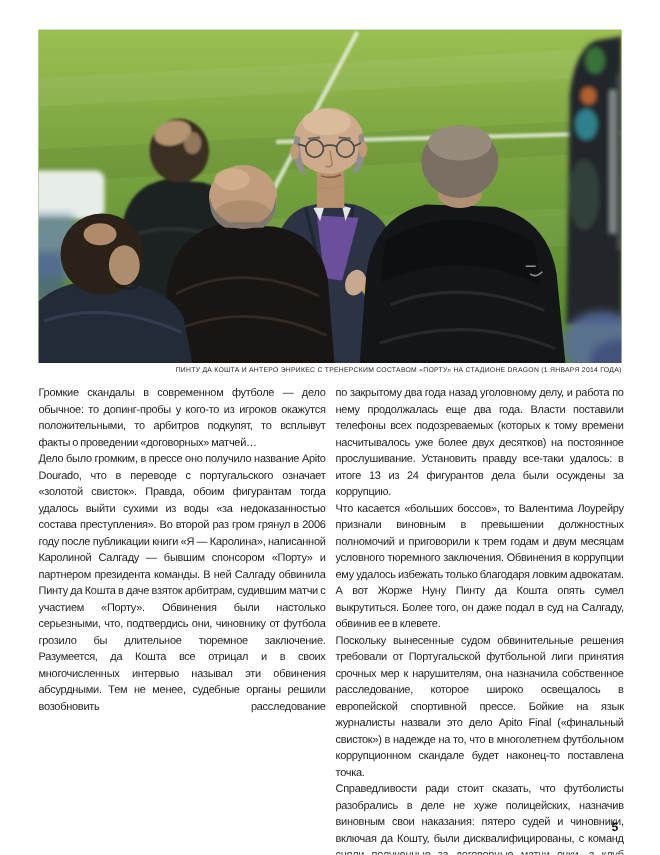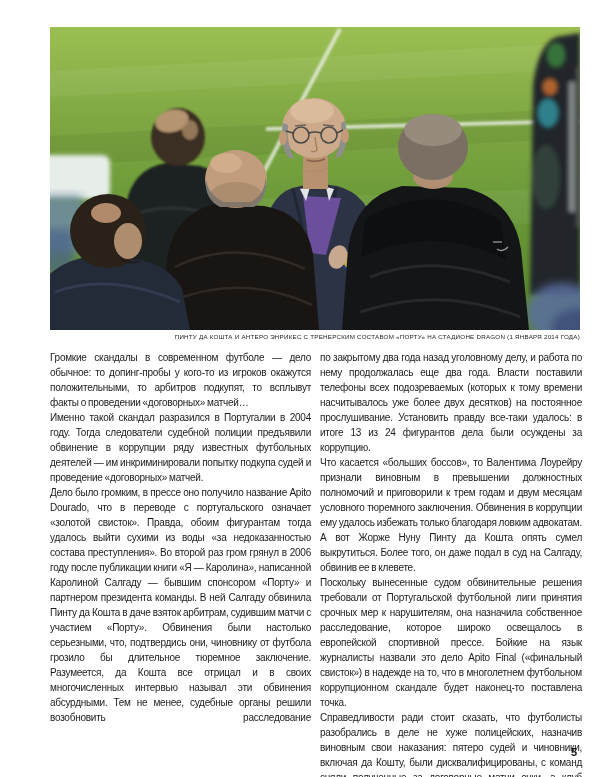--- a/index.html
+++ b/index.html
@@ -1,18 +1,18 @@
 <!DOCTYPE html>
 <html lang="ru"><head>
 <meta charset="utf-8">
 <style>
   html,body{margin:0;padding:0;background:#ffffff;}
   .sheet{
     position:relative;width:584px;height:777px;background:#ffffff;overflow:hidden;
-    font-family:"Liberation Sans","DejaVu Sans",sans-serif;color:#1b1b1b;margin-left:15px;
+    font-family:"Liberation Sans","DejaVu Sans",sans-serif;color:#1b1b1b;
   }
   .photo-wrap{position:absolute;left:35px;top:27px;width:530px;height:303px;overflow:hidden;background:#6f9c38;}
   .photo-wrap svg{display:block;width:530px;height:303px;}
   .caption{
     position:absolute;left:35px;top:333px;width:530px;text-align:right;
     font-size:6.2px;line-height:8px;letter-spacing:.25px;color:#1c1c1c;
     text-transform:uppercase;white-space:nowrap;
   }
   .col{position:absolute;top:350px;width:261px;}
   .col-left{left:35px;}
@@ -153,21 +153,20 @@
         <path d="M70,232 Q80,238 90,234" stroke="#1c150e" stroke-width="2" fill="none" opacity="0.6"></path>
       </g>
     </svg>
   </div>
 
   <div class="caption">ПИНТУ ДА КОШТА И АНТЕРО ЭНРИКЕС С ТРЕНЕРСКИМ СОСТАВОМ «ПОРТУ» НА СТАДИОНЕ DRAGON (1 ЯНВАРЯ 2014 ГОДА)</div>
 
   <main>
     <div class="col col-left">
       <p>Громкие скандалы в современном футболе — дело обычное: то допинг-пробы у кого-то из игроков окажутся положительными, то арбитров подкупят, то всплывут факты о проведении «договорных» матчей…</p>
-      <p>Именно такой скандал разразился в Португалии в 2004 году. Тогда следователи судебной полиции предъявили обвинение в коррупции ряду известных футбольных деятелей — им инкриминировали попытку подкупа судей и проведение «договорных» матчей.</p>
       <p class="continues">Дело было громким, в прессе оно получило название Apito Dourado, что в переводе с португальского означает «золотой свисток». Правда, обоим фигурантам тогда удалось выйти сухими из воды «за недоказанностью состава преступления». Во второй раз гром грянул в 2006 году после публикации книги «Я — Каролина», написанной Каролиной Салгаду — бывшим спонсором «Порту» и партнером президента команды. В ней Салгаду обвинила Пинту да Кошта в даче взяток арбитрам, судившим матчи с участием «Порту». Обвинения были настолько серьезными, что, подтвердись они, чиновнику от футбола грозило бы длительное тюремное заключение. Разумеется, да Кошта все отрицал и в своих многочисленных интервью называл эти обвинения абсурдными. Тем не менее, судебные органы решили возобновить расследование</p>
     </div>
     <div class="col col-right">
       <p>по закрытому два года назад уголовному делу, и работа по нему продолжалась еще два года. Власти поставили телефоны всех подозреваемых (которых к тому времени насчитывалось уже более двух десятков) на постоянное прослушивание. Установить правду все-таки удалось: в итоге 13 из 24 фигурантов дела были осуждены за коррупцию.</p>
       <p>Что касается «больших боссов», то Валентима Лоурейру признали виновным в превышении должностных полномочий и приговорили к трем годам и двум месяцам условного тюремного заключения. Обвинения в коррупции ему удалось избежать только благодаря ловким адвокатам. А вот Жорже Нуну Пинту да Кошта опять сумел выкрутиться. Более того, он даже подал в суд на Салгаду, обвинив ее в клевете.</p>
       <p>Поскольку вынесенные судом обвинительные решения требовали от Португальской футбольной лиги принятия срочных мер к нарушителям, она назначила собственное расследование, которое широко освещалось в европейской спортивной прессе. Бойкие на язык журналисты назвали это дело Apito Final («финальный свисток») в надежде на то, что в многолетнем футбольном коррупционном скандале будет наконец-то поставлена точка.</p>
       <p>Справедливости ради стоит сказать, что футболисты разобрались в деле не хуже полицейских, назначив виновным свои наказания: пятеро судей и чиновники, включая да Кошту, были дисквалифицированы, с команд сняли полученные за договорные матчи очки, а клуб «Боавишта» стал выступать в другой лиге — на одну ступень ниже.</p>
     </div>
   </main>
 

